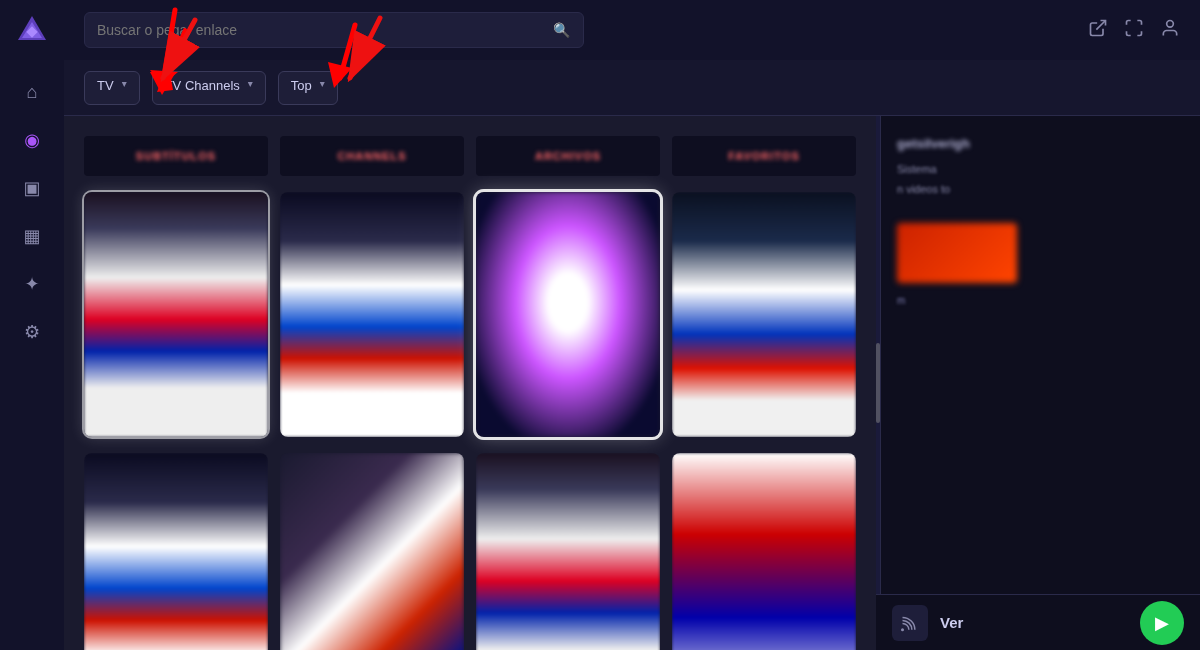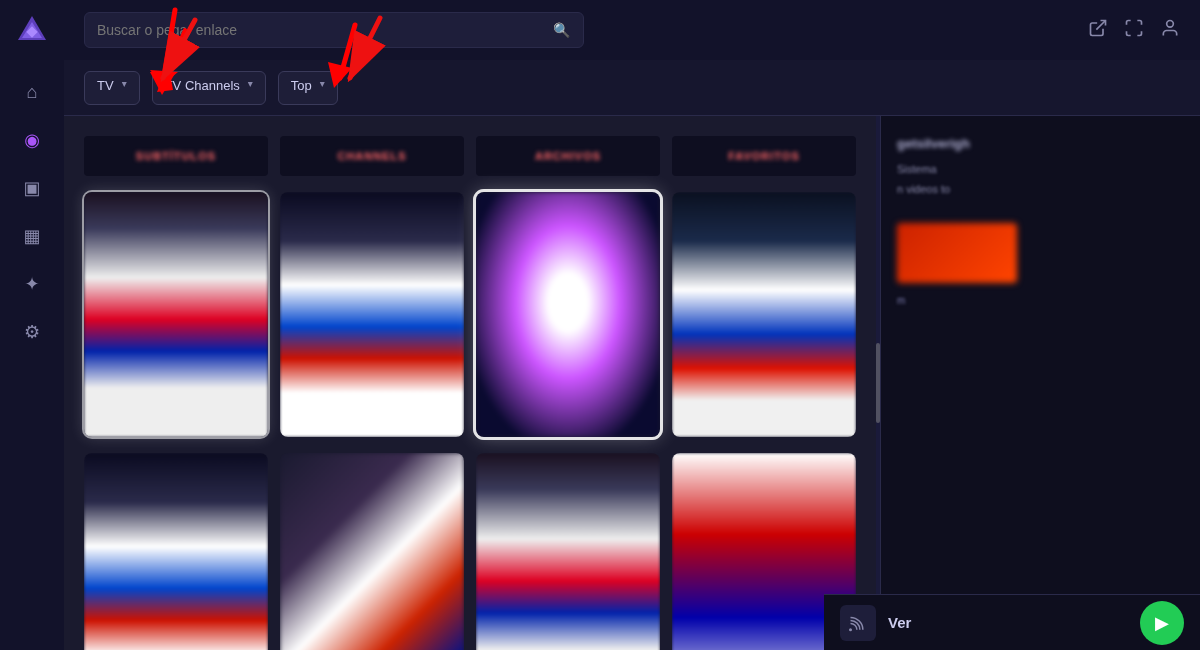--- a/index.html
+++ b/index.html
@@ -421,21 +421,21 @@
         <div class="panel-subtitle">n videos to</div>
       </div>
       <div class="panel-red-block"></div>
       <div class="panel-small-text">m</div>
     </div>
 
   </div>
 
 </div>
 
-<div style="position:fixed; bottom:0; right:0; width:376px; height:56px; background:#0e0e1e; border-top:1px solid #2a2a4a; display:flex; align-items:center; padding:0 16px; gap:12px; z-index:50;">
+<div style="position:fixed; bottom:0; right:0; width:324px; height:56px; background:#0e0e1e; border-top:1px solid #2a2a4a; display:flex; align-items:center; padding:0 16px; gap:12px; z-index:50;">
   <div class="panel-bottom-icon">
     <svg width="18" height="18" viewBox="0 0 24 24" fill="none" stroke="#8888aa" stroke-width="2">
       <path d="M2 8.5A12.5 12.5 0 0114.5 21"></path>
       <path d="M2 12.5A8.5 8.5 0 0110.5 21"></path>
       <circle cx="2" cy="21" r="1" fill="#8888aa"></circle>
       <path d="M2 4.5A16.5 16.5 0 0118.5 21"></path>
     </svg>
   </div>
   <div class="panel-ver-label">Ver</div>
   <div class="panel-play-btn">▶</div>

